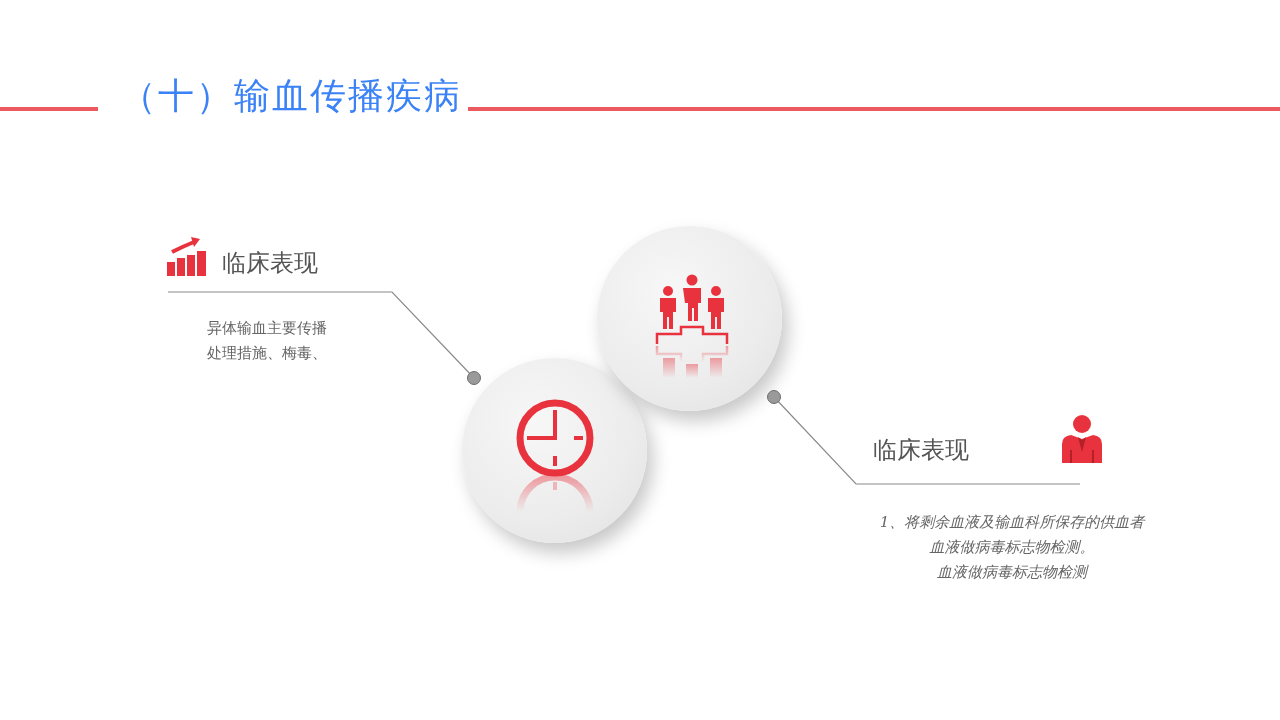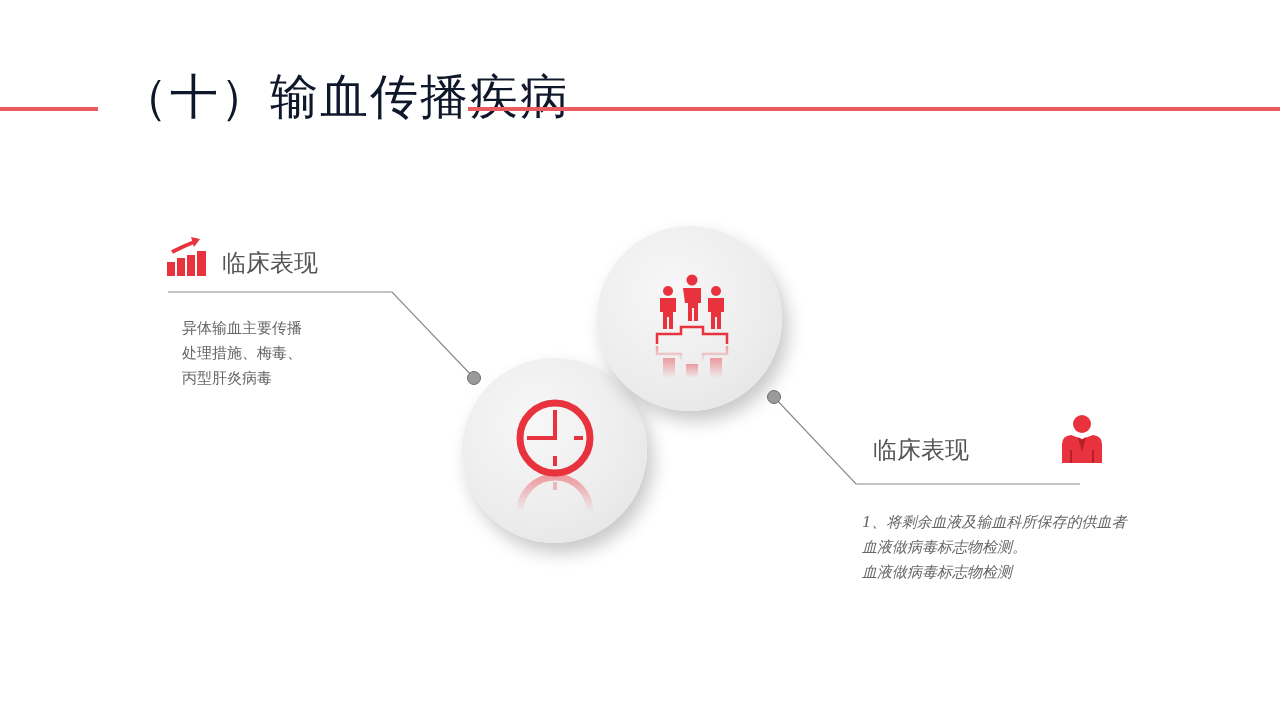--- a/index.html
+++ b/index.html
@@ -1,21 +1,21 @@
 <!DOCTYPE html>
 <html><head>
 <meta charset="utf-8">
 <style>
   html,body{margin:0;padding:0;}
   body{width:1280px;height:720px;position:relative;overflow:hidden;background:#ffffff;font-family:"DejaVu Serif","Liberation Serif",serif;}
   .abs{position:absolute;}
   .red-line{position:absolute;height:4px;background:#ea5a5f;}
-  .title{position:absolute;left:120px;top:74px;font-size:48px;color:#0f172a;letter-spacing:2px;white-space:nowrap;line-height:44px;}
+  .title{position:absolute;left:120px;top:74px;font-size:36px;color:#3b82f6;letter-spacing:2px;white-space:nowrap;line-height:44px;}
   .sec-title{position:absolute;font-size:24px;color:#555555;white-space:nowrap;line-height:30px;}
-  .body-text{position:absolute;font-size:15px;color:#666666;line-height:25px;}
+  .body-text{position:absolute;font-size:15px;color:#666666;line-height:25px;text-align:center;}
   .circle{position:absolute;border-radius:50%;background:radial-gradient(circle at 40% 35%,#f7f7f7 0%,#ececec 60%,#e0e0e0 100%);box-shadow:6px 10px 18px rgba(0,0,0,0.22);}
   .dot{position:absolute;width:14px;height:14px;border-radius:50%;background:#9a9a9a;border:1px solid #6e6e6e;box-sizing:border-box;}
   svg{display:block;}
 </style>
 </head>
 <body>
 
 <div class="red-line" style="left:0;top:107px;width:98px;"></div>
 <div class="title">（十）输血传播疾病</div>
 <div class="red-line" style="left:468px;top:107px;width:812px;"></div>
@@ -32,21 +32,20 @@
     <rect x="21" y="19" width="8" height="21" fill="#e8333e"></rect>
     <rect x="31" y="15" width="9" height="25" fill="#e8333e"></rect>
     <path d="M6 16 Q18 10 28 6" fill="none" stroke="#e8333e" stroke-width="4"></path>
     <polygon points="25,1 34,3 28,11" fill="#e8333e"></polygon>
   </svg>
 </div>
 <div class="sec-title" style="left:222px;top:248px;">临床表现</div>
 <div class="body-text" style="left:182px;top:316px;width:170px;">
   <div>异体输血主要传播</div>
   <div>处理措施、梅毒、</div>
-  <div>丙型肝炎病毒</div>
 </div>
 <div class="dot" style="left:467px;top:371px;"></div>
 
 <div class="circle" style="left:462px;top:358px;width:185px;height:185px;">
   <div class="abs" style="left:52px;top:40px;">
     <svg width="82" height="124" viewBox="0 0 82 124">
       <defs>
         <linearGradient id="fadeClock" x1="0" y1="0" x2="0" y2="1">
           <stop offset="0" stop-color="#e8333e" stop-opacity="0.45"></stop>
           <stop offset="1" stop-color="#e8333e" stop-opacity="0"></stop>

